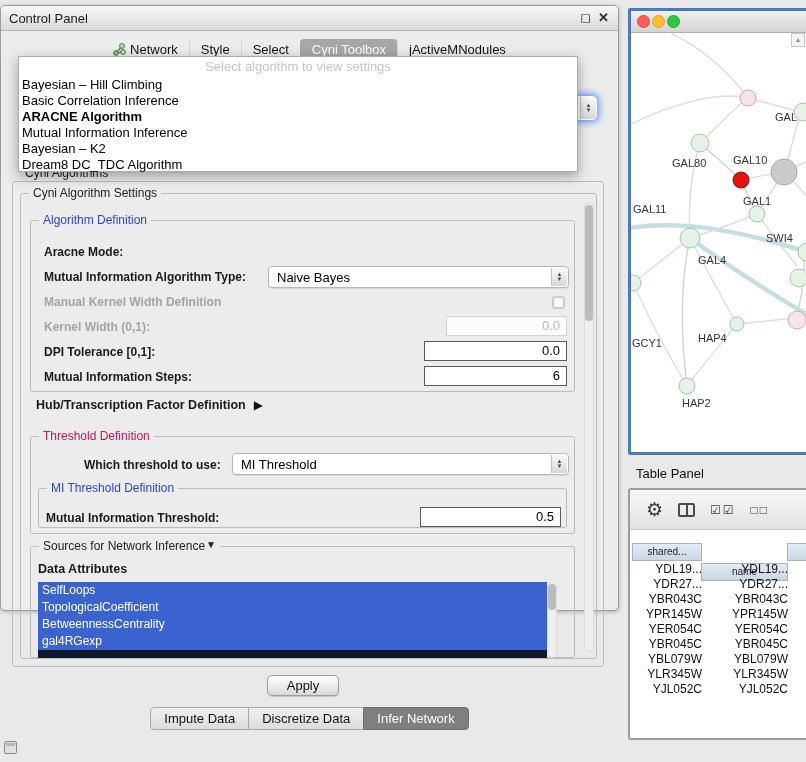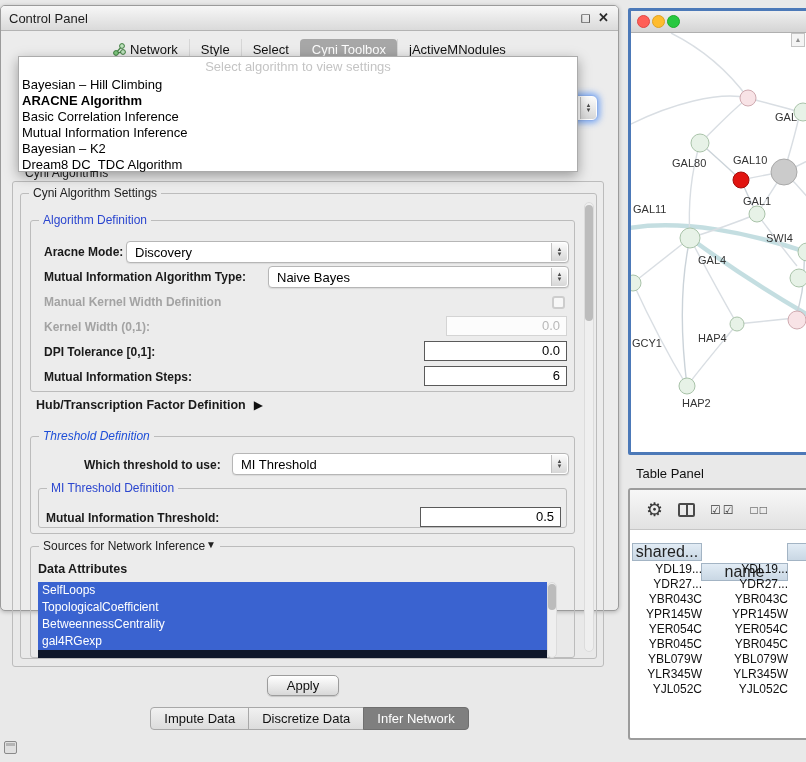--- a/index.html
+++ b/index.html
@@ -14,21 +14,21 @@
 
   .cp-tabs { position:absolute; left:0; top:30px; width:100%; height:26px; display:flex; justify-content:center; align-items:center; font-size:13px; color:#111; }
   .cp-tab { padding:3px 11px; display:flex; align-items:center; gap:4px; border-left:1px solid #d6d6d6; white-space:nowrap; }
   .cp-tab:first-child { border-left:none; }
   .cp-tab.active { background:#a7a7a7; color:#fff; border-radius:4px; border-left-color:transparent; }
 
   
   .grp { position:absolute; border:1px solid #bcbcbc; border-radius:3px; }
   .grp-t { position:absolute; top:-8px; left:8px; background:#ececec; padding:0 4px; font-size:12px; color:#222; white-space:nowrap; }
   .grp-t.blue { color:#2b46cf; }
-  .grp-t.green { color:#1d4ed8;font-style:italic; }
+  .grp-t.green { color:#be185d; }
   .grp-t.sliver { top:-16px; }
 
   .lbl { position:absolute; font-size:12px; font-weight:bold; color:#1a1a1a; white-space:nowrap; }
   .lbl.dis { color:#a3a3a3; }
 
   .combo { position:absolute; background:#fff; border:1px solid #b6b6b6; border-radius:4px; font-size:13px; color:#000; box-shadow:0 1px 1px rgba(0,0,0,.08); }
   .combo .txt { position:absolute; left:8px; top:2px; line-height:17px; white-space:nowrap; }
   .arrows { position:absolute; top:1px; right:1px; bottom:1px; width:16px; background:linear-gradient(#fbfbfb,#d7d7d7); border-left:1px solid #c2c2c2; border-radius:0 3px 3px 0; display:flex; flex-direction:column; align-items:center; justify-content:center; color:#4a4a4a; font-size:6px; line-height:5px; }
 
   .field { position:absolute; background:#fff; border:1px solid #5a5a5a; font-size:13px; text-align:right; padding:0 6px; line-height:18px; color:#000; }
@@ -77,21 +77,21 @@
   .nlabel { font-size:11px; fill:#333; font-family:"Liberation Sans",sans-serif; }
 
   
   .tp-title { position:absolute; left:636px; top:466px; font-size:13px; color:#111; }
   .tp { position:absolute; left:628px; top:488px; width:200px; height:252px; background:#fff; border:2px solid #9c9c9c; border-radius:3px; overflow:hidden; }
   .tp-toolbar { position:absolute; left:0; top:0; right:0; height:40px; background:linear-gradient(#f7f7f7,#e2e2e2); border-bottom:1px solid #c6c6c6; display:flex; align-items:center; gap:15px; padding-left:16px; }
   .gear { font-size:19px; color:#3a3a3a; line-height:1; }
   .cols-ico { width:17px; height:14px; border:2px solid #4a4a4a; border-radius:2px; position:relative; }
   .cols-ico::after { content:""; position:absolute; left:6px; top:0; bottom:0; border-left:2px solid #4a4a4a; }
   .tgl { font-size:12px; color:#3a3a3a; letter-spacing:2px; }
-  .th { position:absolute; height:18px; background:linear-gradient(#e2ecf5,#c9d7e4); border:1px solid #a3b4c4; font-size:16px; line-height:16px; text-align:center; color:#222; overflow:hidden; white-space:nowrap; }
+  .th { position:absolute; height:18px; background:linear-gradient(#e2ecf5,#c9d7e4); border:1px solid #a3b4c4; font-size:10px; line-height:16px; text-align:center; color:#222; overflow:hidden; white-space:nowrap; }
   .tr { position:absolute; left:2px; width:196px; height:15px; display:flex; font-size:12px; line-height:15px; color:#111; }
   .td { padding-left:5px; overflow:hidden; white-space:nowrap;text-align:right; }
   .td.c1 { width:70px; } .td.c2 { width:86px; } .td.c3 { width:40px; }
 
   .dock-ico { position:absolute; left:4px; top:741px; width:13px; height:13px; border:1px solid #8a8a8a; background:#e0e0e0; border-radius:2px; }
   .dock-ico::after { content:""; position:absolute; left:1px; right:1px; top:1px; height:3px; background:#b5b5b5; }
 </style>
 </head>
 <body>
 
@@ -137,46 +137,39 @@
     <div class="ring">
       <span class="arrows">
         <span>▲</span>
         <span>▼</span>
       </span>
     </div>
 
     <div class="popup">
       <div class="popup-ph">Select algorithm to view settings</div>
       <div class="popup-item">Bayesian – Hill Climbing</div>
+      <div class="popup-item">Basic Correlation Inference</div>
       <div class="popup-item sel">ARACNE Algorithm</div>
-      <div class="popup-item">Basic Correlation Inference</div>
       <div class="popup-item">Mutual Information Inference</div>
       <div class="popup-item">Bayesian – K2</div>
       <div class="popup-item">Dream8 DC_TDC Algorithm</div>
     </div>
 
     <div class="grp" style="left:19px; top:187px; width:577px; height:466px;">
       <span class="grp-t">Cyni Algorithm Settings</span>
     </div>
 
     <div class="sb-track" style="left:583px; top:196px; width:10px; height:450px;"></div>
     <div class="sb-thumb" style="left:584px; top:199px; width:8px; height:116px;"></div>
 
     <div class="grp" style="left:29px; top:214px; width:545px; height:172px;">
       <span class="grp-t blue">Algorithm Definition</span>
     </div>
 
     <span class="lbl" style="left:43px; top:239px;">Aracne Mode:</span>
-    <div class="combo" style="left:125px; top:235px; width:443px; height:22px;">
-      <span class="txt">Discovery</span>
-      <span class="arrows">
-        <span>▲</span>
-        <span>▼</span>
-      </span>
-    </div>
 
     <span class="lbl" style="left:43px; top:264px;">Mutual Information Algorithm Type:</span>
     <div class="combo" style="left:267px; top:260px; width:301px; height:22px;">
       <span class="txt">Naive Bayes</span>
       <span class="arrows">
         <span>▲</span>
         <span>▼</span>
       </span>
     </div>
 

